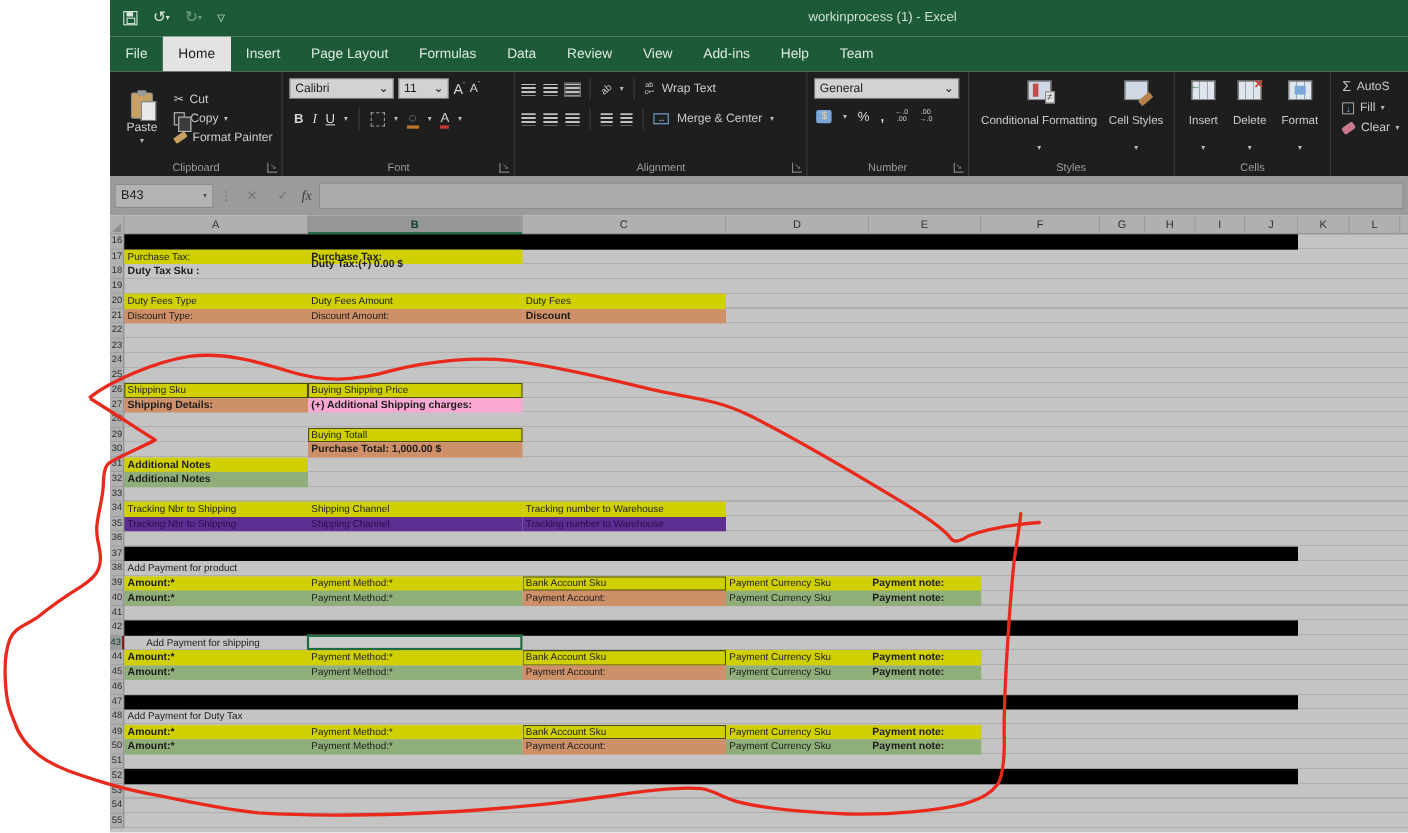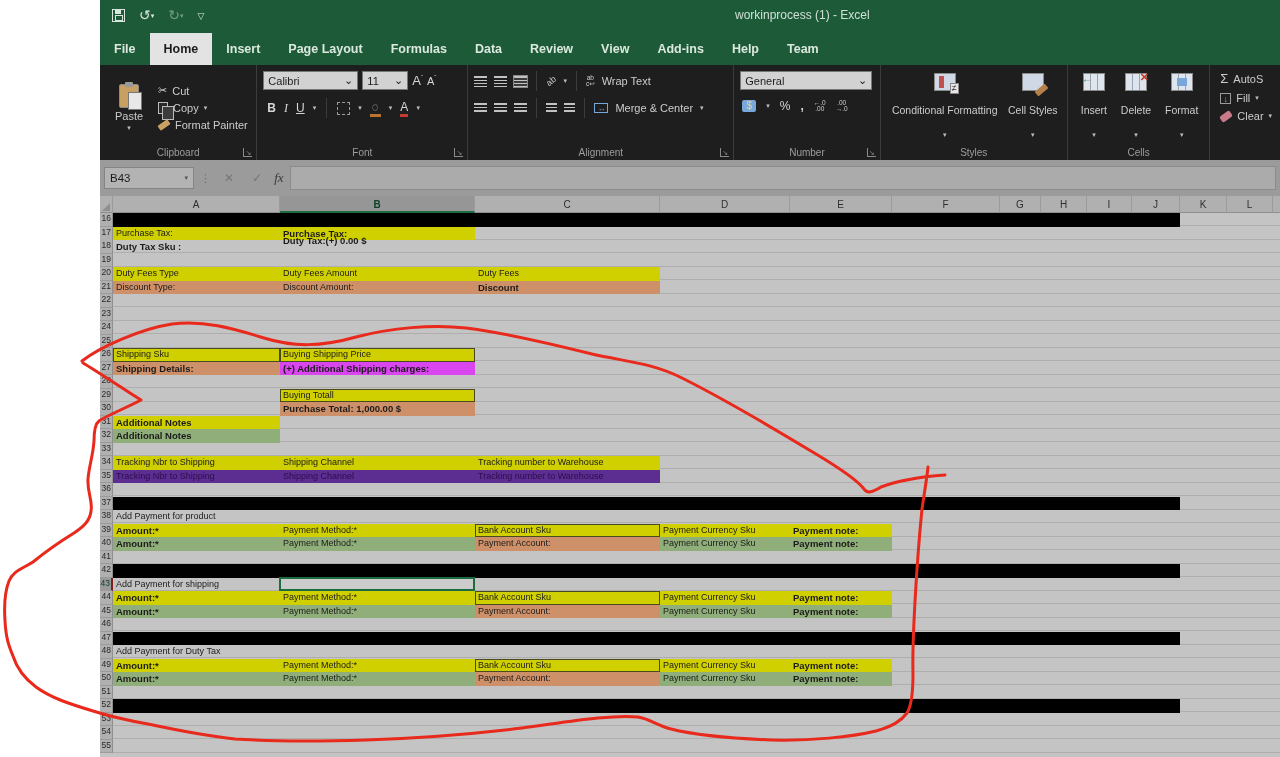--- a/index.html
+++ b/index.html
@@ -13,21 +13,21 @@
   .qat { position:absolute; left:12px; top:7px; display:flex; align-items:center; gap:14px; color:#d9e6dd; }
   .qat .ic { font-size:14px; line-height:16px; cursor:default; }
   .save-ic { width:13px; height:13px; border:1.5px solid #d9e6dd; position:relative; }
   .save-ic::before { content:""; position:absolute; left:2px; top:0; width:6px; height:4px; background:#d9e6dd; }
   .save-ic::after { content:""; position:absolute; left:2px; bottom:0; width:6px; height:4px; border:1px solid #d9e6dd; }
   .dim { opacity:.45; }
   .mini-arrow { font-size:7px; vertical-align:2px; }
   #win-title { position:absolute; left:635px; top:8px; color:#cfe0d5; font-size:12px; }
 
   
-  #tabrow { height:32px; background:#1d5b38; display:flex; align-items:stretch; color:#dbe8df; font-size:12.5px;font-weight:bold; }
+  #tabrow { height:32px; background:#1d5b38; display:flex; align-items:stretch; color:#dbe8df; font-size:12.5px; }
   .rtab { padding:0 14px; display:flex; align-items:center; cursor:default; }
   .rtab.active { background:#e3e3e3; color:#1c1c1c; }
   .tellme { display:flex; align-items:center; gap:8px; margin-left:14px; color:#dbe8df; }
   .bulb { width:9px; height:9px; border:1.3px solid #dbe8df; border-radius:50%; position:relative; }
   .bulb::after { content:""; position:absolute; left:2px; top:9px; width:3px; height:3px; border-left:1.3px solid #dbe8df; border-right:1.3px solid #dbe8df; }
 
   
   #ribbon { position:relative; height:95px; background:#1e1e1e; color:#cccccc; font-size:11px; display:flex; }
   .rgroup { position:relative; height:100%; border-right:1px solid #3c3c3c; padding:6px 4px 16px 6px; }
   .glabel { position:absolute; bottom:2px; left:0; right:0; text-align:center; font-size:10px; color:#9d9d9d; }
@@ -384,21 +384,21 @@
           <div class="cell b plain" style="left: 180px; top: 21px; width: 195px;">Duty Tax:(+) 0.00 $</div>
           <div class="cell" style="left: 13px; top: 54px; width: 167px; background: rgb(208, 208, 0);">Duty Fees Type</div>
           <div class="cell" style="left: 180px; top: 54px; width: 195px; background: rgb(208, 208, 0);">Duty Fees Amount</div>
           <div class="cell" style="left: 375px; top: 54px; width: 185px; background: rgb(208, 208, 0);">Duty Fees</div>
           <div class="cell" style="left: 13px; top: 67.5px; width: 167px; background: rgb(205, 144, 104);">Discount Type:</div>
           <div class="cell" style="left: 180px; top: 67.5px; width: 195px; background: rgb(205, 144, 104);">Discount Amount:</div>
           <div class="cell b" style="left: 375px; top: 67.5px; width: 185px; background: rgb(205, 144, 104);">Discount</div>
           <div class="cell" style="left: 13px; top: 135px; width: 167px; background: rgb(208, 208, 0); box-shadow: rgb(74, 74, 32) 0px 0px 0px 1px inset;">Shipping Sku</div>
           <div class="cell" style="left: 180px; top: 135px; width: 195px; background: rgb(208, 208, 0); box-shadow: rgb(74, 74, 32) 0px 0px 0px 1px inset;">Buying Shipping Price</div>
           <div class="cell b" style="left: 13px; top: 148.5px; width: 167px; background: rgb(205, 144, 104);">Shipping Details:</div>
-          <div class="cell b" style="left: 180px; top: 148.5px; width: 195px; background: #d946ef;">(+) Additional Shipping charges:</div>
+          <div class="cell b" style="left: 180px; top: 148.5px; width: 195px; background: #f9a8d4;">(+) Additional Shipping charges:</div>
           <div class="cell" style="left: 180px; top: 175.5px; width: 195px; background: rgb(208, 208, 0); box-shadow: rgb(74, 74, 32) 0px 0px 0px 1px inset;">Buying Totall</div>
           <div class="cell b" style="left: 180px; top: 189px; width: 195px; background: rgb(205, 144, 104);">Purchase Total: 1,000.00 $</div>
           <div class="cell b" style="left: 13px; top: 202.5px; width: 167px; background: rgb(208, 208, 0);">Additional Notes</div>
           <div class="cell b" style="left: 13px; top: 216px; width: 167px; background: rgb(143, 174, 121);">Additional Notes</div>
           <div class="cell" style="left: 13px; top: 243px; width: 167px; background: rgb(208, 208, 0);">Tracking Nbr to Shipping</div>
           <div class="cell" style="left: 180px; top: 243px; width: 195px; background: rgb(208, 208, 0);">Shipping Channel</div>
           <div class="cell" style="left: 375px; top: 243px; width: 185px; background: rgb(208, 208, 0);">Tracking number to Warehouse</div>
           <div class="cell" style="left: 13px; top: 256.5px; width: 167px; background: rgb(92, 46, 145); color: rgb(43, 13, 77);">Tracking Nbr to Shipping</div>
           <div class="cell" style="left: 180px; top: 256.5px; width: 195px; background: rgb(92, 46, 145); color: rgb(43, 13, 77);">Shipping Channel</div>
           <div class="cell" style="left: 375px; top: 256.5px; width: 185px; background: rgb(92, 46, 145); color: rgb(43, 13, 77);">Tracking number to Warehouse</div>
@@ -406,21 +406,21 @@
           <div class="cell b" style="left: 13px; top: 310.5px; width: 167px; background: rgb(208, 208, 0);">Amount:*</div>
           <div class="cell" style="left: 180px; top: 310.5px; width: 195px; background: rgb(208, 208, 0);">Payment Method:*</div>
           <div class="cell" style="left: 375px; top: 310.5px; width: 185px; background: rgb(208, 208, 0); box-shadow: rgb(74, 74, 32) 0px 0px 0px 1px inset;">Bank Account Sku</div>
           <div class="cell" style="left: 560px; top: 310.5px; width: 130px; background: rgb(208, 208, 0);">Payment Currency Sku</div>
           <div class="cell b" style="left: 690px; top: 310.5px; width: 102px; background: rgb(208, 208, 0);">Payment note:</div>
           <div class="cell b" style="left: 13px; top: 324px; width: 167px; background: rgb(143, 174, 121);">Amount:*</div>
           <div class="cell" style="left: 180px; top: 324px; width: 195px; background: rgb(143, 174, 121);">Payment Method:*</div>
           <div class="cell" style="left: 375px; top: 324px; width: 185px; background: rgb(205, 144, 104);">Payment Account:</div>
           <div class="cell" style="left: 560px; top: 324px; width: 130px; background: rgb(143, 174, 121);">Payment Currency Sku</div>
           <div class="cell b" style="left: 690px; top: 324px; width: 102px; background: rgb(143, 174, 121);">Payment note:</div>
-          <div class="cell plain" style="left: 13px; top: 364.5px; width: 167px;">Add Payment for shipping</div>
+          <div class="cell plain" style="left: 30px; top: 364.5px; width: 167px;">Add Payment for shipping</div>
           <div class="cell b" style="left: 13px; top: 378px; width: 167px; background: rgb(208, 208, 0);">Amount:*</div>
           <div class="cell" style="left: 180px; top: 378px; width: 195px; background: rgb(208, 208, 0);">Payment Method:*</div>
           <div class="cell" style="left: 375px; top: 378px; width: 185px; background: rgb(208, 208, 0); box-shadow: rgb(74, 74, 32) 0px 0px 0px 1px inset;">Bank Account Sku</div>
           <div class="cell" style="left: 560px; top: 378px; width: 130px; background: rgb(208, 208, 0);">Payment Currency Sku</div>
           <div class="cell b" style="left: 690px; top: 378px; width: 102px; background: rgb(208, 208, 0);">Payment note:</div>
           <div class="cell b" style="left: 13px; top: 391.5px; width: 167px; background: rgb(143, 174, 121);">Amount:*</div>
           <div class="cell" style="left: 180px; top: 391.5px; width: 195px; background: rgb(143, 174, 121);">Payment Method:*</div>
           <div class="cell" style="left: 375px; top: 391.5px; width: 185px; background: rgb(205, 144, 104);">Payment Account:</div>
           <div class="cell" style="left: 560px; top: 391.5px; width: 130px; background: rgb(143, 174, 121);">Payment Currency Sku</div>
           <div class="cell b" style="left: 690px; top: 391.5px; width: 102px; background: rgb(143, 174, 121);">Payment note:</div>

